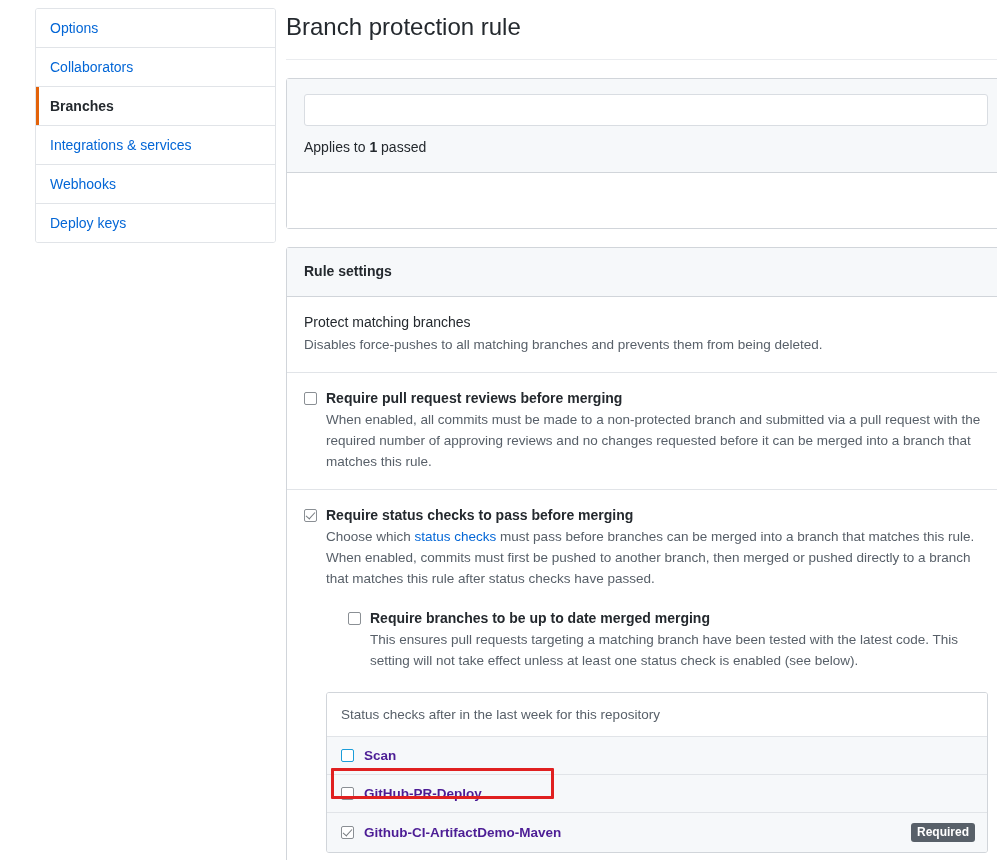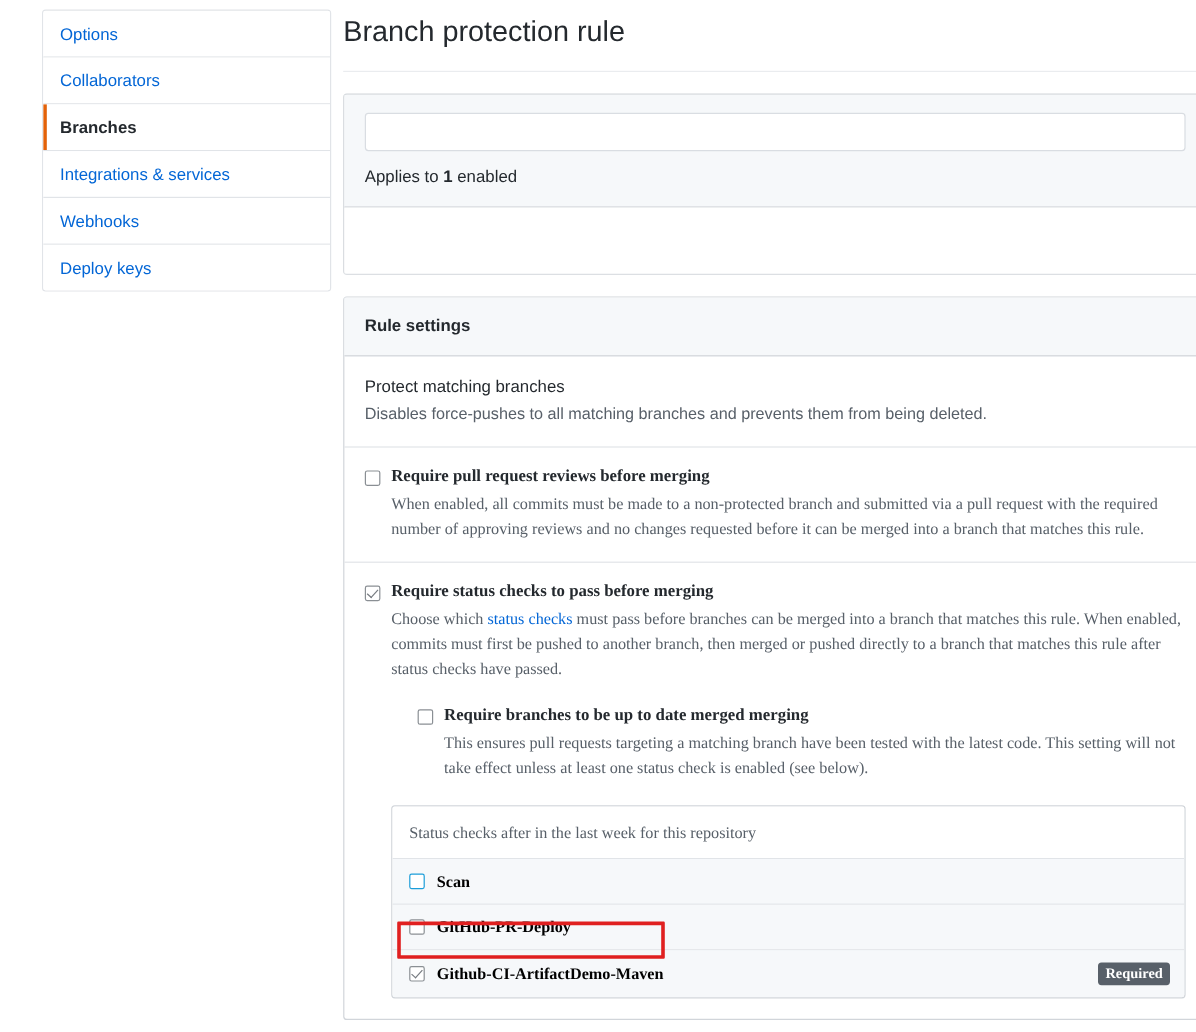--- a/index.html
+++ b/index.html
@@ -157,21 +157,21 @@
   .cb.focus { border-color: #1b9dd9; }
   .cb.checked::after {
     content: "";
     position: absolute;
     left: 3px; top: 0px;
     width: 4px; height: 8px;
     border: solid #767b80;
     border-width: 0 1.6px 1.6px 0;
     transform: rotate(42deg);
   }
-  .cb-body { flex: 1 1 auto; min-width: 0; font-family: Liberation Serif, serif; }
+  .cb-body { flex: 1 1 auto; min-width: 0; }
   .cb-label {
     font-size: 14px;
     font-weight: bold;
     color: #24292e;
     line-height: 18px;
     cursor: pointer;
   }
   .cb-desc {
     font-size: 13.5px;
     color: #586069;
@@ -205,21 +205,21 @@
     background: #f6f8fa;
     border-bottom: 1px solid #e1e4e8;
     min-height: 37px;
     position: relative;
   }
   .check-item:last-child { border-bottom: none; }
   .check-item .cb { margin: 0 10px 0 0; }
   .check-name {
     font-size: 13.5px;
     font-weight: bold;
-    color: #000000;
+    color: #4c1d95;
     line-height: 17px;
     flex: 1 1 auto;
   }
   .required-badge {
     font-size: 12px;
     font-weight: bold;
     color: #ffffff;
     background: #586069;
     border-radius: 3px;
     padding: 3px 6px 4px 6px;
@@ -259,21 +259,21 @@
 
   </div>
 
   <div class="main">
 
     <h1 class="page-title">Branch protection rule</h1>
 
     <div class="box">
       <div class="box-header">
         <input class="text-input" type="text" placeholder="" value="" style="">
-        <div class="applies-note"><span>Applies to </span><b>1</b><span> enabled</span></div>
+        <div class="applies-note"><span>Applies to </span><b>1</b><span> passed</span></div>
       </div>
       <div class="box-blank"></div>
     </div>
 
     <div class="box">
 
       <div class="box-header">
         <div class="box-header-title">Rule settings</div>
       </div>
 

